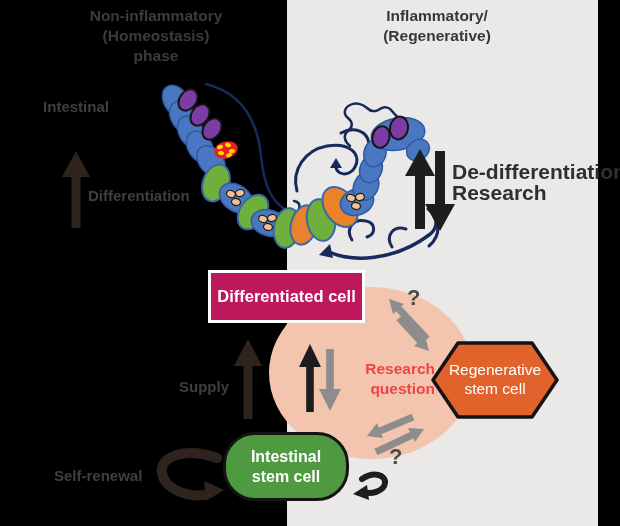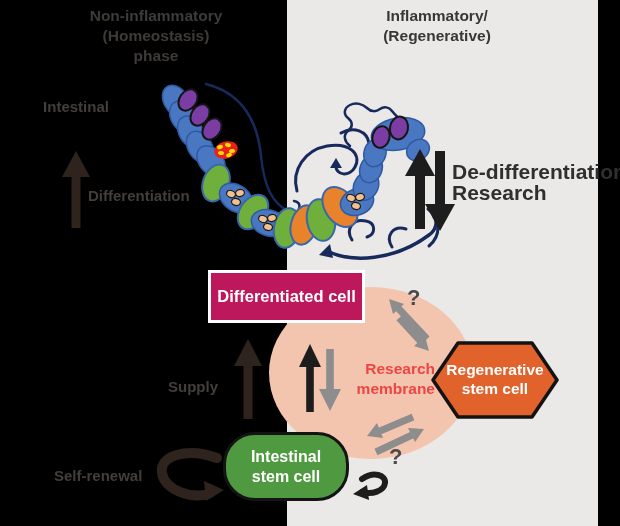--- a/index.html
+++ b/index.html
@@ -15,35 +15,35 @@
   }
   .art{position:absolute;left:0;top:0;width:620px;height:526px;pointer-events:none;}
   .lbl{position:absolute;font-weight:700;white-space:nowrap;}
   .title{text-align:center;font-size:15.5px;line-height:20px;font-weight:700;}
   .title-left{left:46px;top:6px;width:220px;color:#3e3b39;}
   .title-right{left:307px;top:6px;width:260px;color:#373737;}
   .lbl-left{color:#443e3b;font-size:15px;line-height:19px;}
   .lumen{left:8px;top:97px;width:136px;text-align:center;}
   .differentiation{left:88px;top:186px;}
   .basement{left:8px;top:231px;width:138px;text-align:center;}
-  .supply{left:168px;top:377px;}
+  .supply{left:179px;top:377px;}
   .selfrenewal{left:54px;top:466px;}
   .dediff{left:452px;top:161px;color:#2f2f2f;font-size:21px;line-height:21px;font-weight:700;}
   .research{left:330px;top:359px;width:105px;text-align:right;color:#ef4444;font-size:15.5px;line-height:20px;font-weight:700;}
   .qmark{position:absolute;font-size:22px;font-weight:700;color:#4a4a4a;}
   .q-upper{left:407px;top:285px;}
   .q-lower{left:389px;top:444px;}
   .node-box{position:absolute;display:flex;align-items:center;justify-content:center;
     color:#fff;font-weight:700;text-align:center;}
   .diffcell{left:208px;top:270px;width:151px;height:47px;background:#be185d;
     border:3px solid #ffffff;font-size:16.5px;}
   .isc{left:223px;top:432px;width:120px;height:63px;background:#4f9a41;
     border:3.5px solid #141414;border-radius:32px;font-size:16px;line-height:20px;}
   .hextext{position:absolute;left:440px;top:360px;width:110px;text-align:center;
-    color:#fff;font-weight:700;font-size:15.5px;line-height:19px;}
+    color:#fff;font-weight:400;font-size:15.5px;line-height:19px;}
   
   .cb{fill:#4a77c2;stroke:#2e5aa0;stroke-width:1.5;}
   .cg{fill:#6fb03c;stroke:#3a67a8;stroke-width:2;}
   .co{fill:#e8832b;stroke:#3a67a8;stroke-width:2;}
   .np{fill:#7b3da3;stroke:#151515;stroke-width:2;}
   .pd{fill:#f2c18f;stroke:#1a1a1a;stroke-width:1.2;}
   .navy{fill:none;stroke:#18295c;stroke-width:3;stroke-linecap:round;}
   .thread{fill:none;stroke:#18295c;stroke-width:2.5;stroke-linecap:round;}
   .gline{stroke:#8d8d8d;stroke-width:7;}
   .gfill{fill:#8d8d8d;}
@@ -201,21 +201,21 @@
   <div class="lbl lbl-left differentiation">Differentiation</div>
   <div class="lbl lbl-left supply">Supply</div>
   <div class="lbl lbl-left selfrenewal">Self-renewal</div>
 
   <div class="lbl dediff">
     <div>De-differentiation</div>
     <div>Research</div>
   </div>
   <div class="lbl research">
     <div>Research</div>
-    <div>membrane</div>
+    <div>question</div>
   </div>
   <span class="qmark q-upper">?</span>
   <span class="qmark q-lower">?</span>
 
   <div class="node-box diffcell">
     <span>Differentiated cell</span>
   </div>
   <div class="node-box isc">
     <span>
       <span style="display:block">Intestinal</span>

